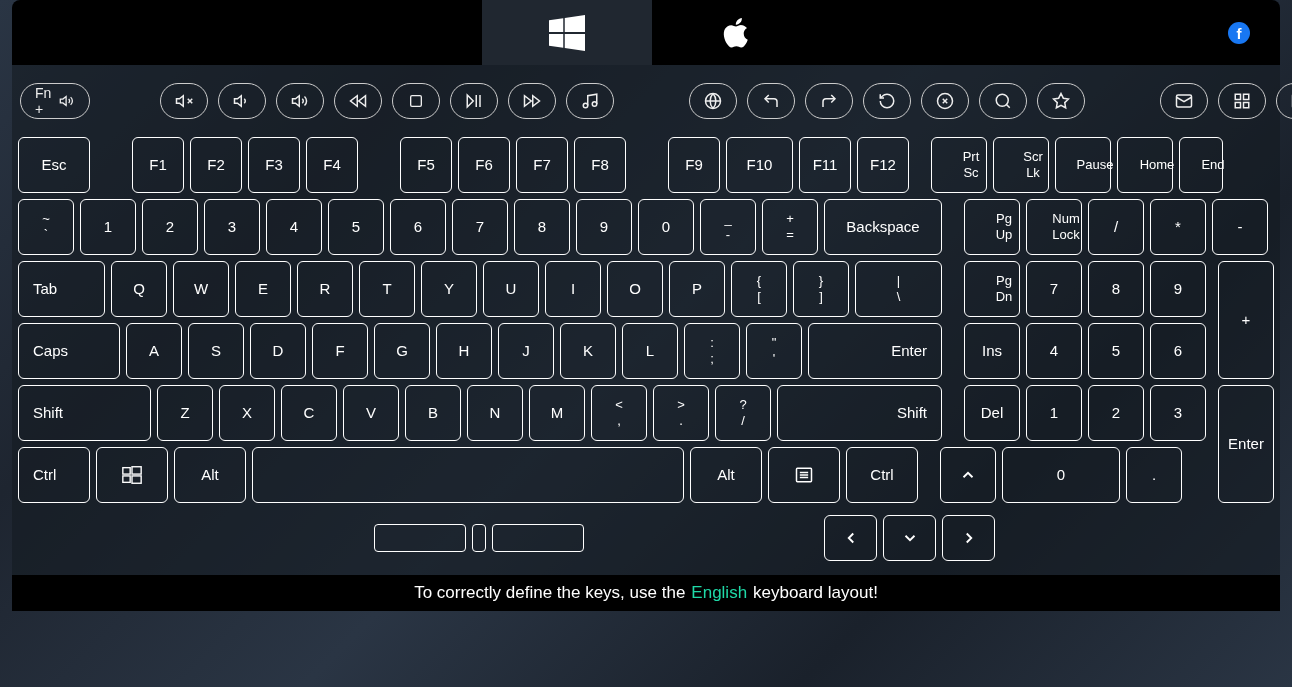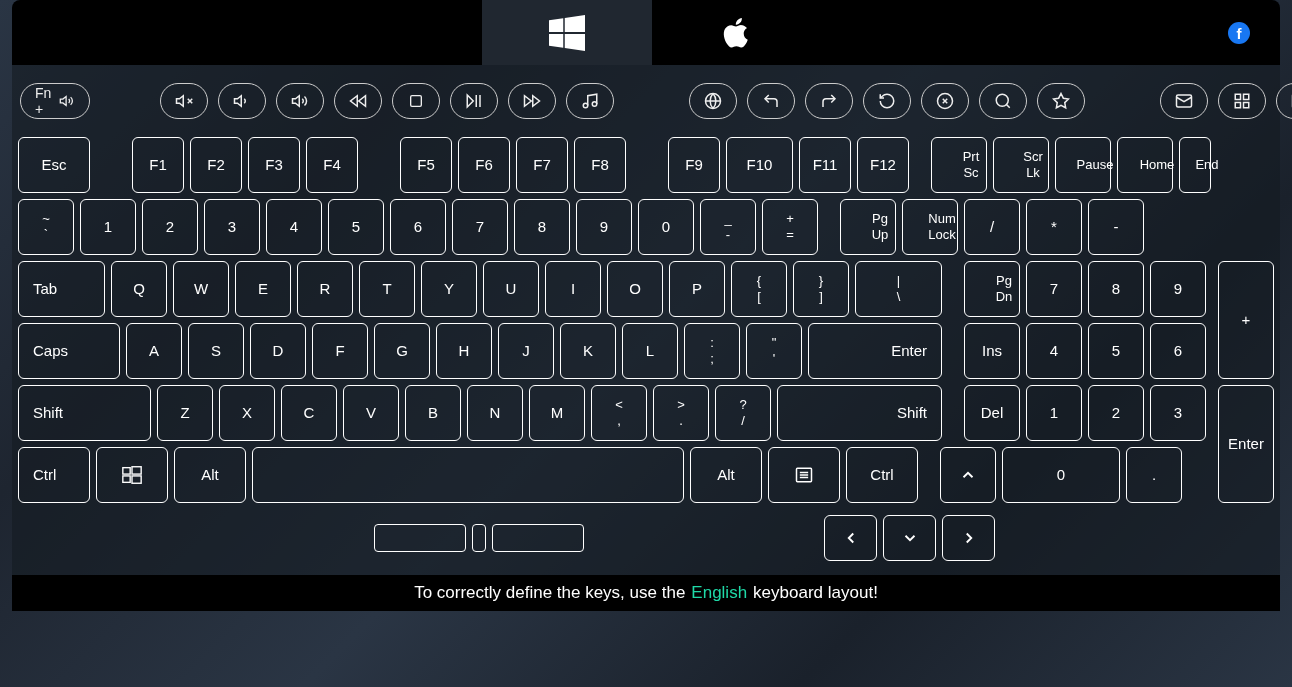--- a/index.html
+++ b/index.html
@@ -331,21 +331,21 @@
         </div>
       <div class="key small-text" style="width:56px">
           <span>Scr Lk</span>
         </div>
       <div class="key small-text" style="width:56px">
           <span>Pause</span>
         </div>
       <div class="key small-text" style="width:56px">
           <span>Home</span>
         </div>
-      <div class="key small-text" style="width:32px">
+      <div class="key small-text" style="width:44px">
           <span>End</span>
         </div>
     </div>
 
     <div class="kb-row">
       <div class="key" style="width:56px">
           <span class="upper">~</span>
           <span class="lower">`</span>
         </div>
       <div class="key" style="width:56px">
@@ -378,20 +378,23 @@
       <div class="key" style="width:56px">
           <span>0</span>
         </div>
       <div class="key" style="width:56px">
           <span class="upper">_</span>
           <span class="lower">-</span>
         </div>
       <div class="key" style="width:56px">
           <span class="upper">+</span>
           <span class="lower">=</span>
+        </div>
+      <div class="key" style="width:118px">
+          <span>Backspace</span>
         </div>
       <div class="gap" style="width:10px"></div>
       <div class="key small-text" style="width:56px">
           <span>Pg Up</span>
         </div>
       <div class="key small-text" style="width:56px">
           <span>Num Lock</span>
         </div>
       <div class="key" style="width:56px">
           <span>/</span>

